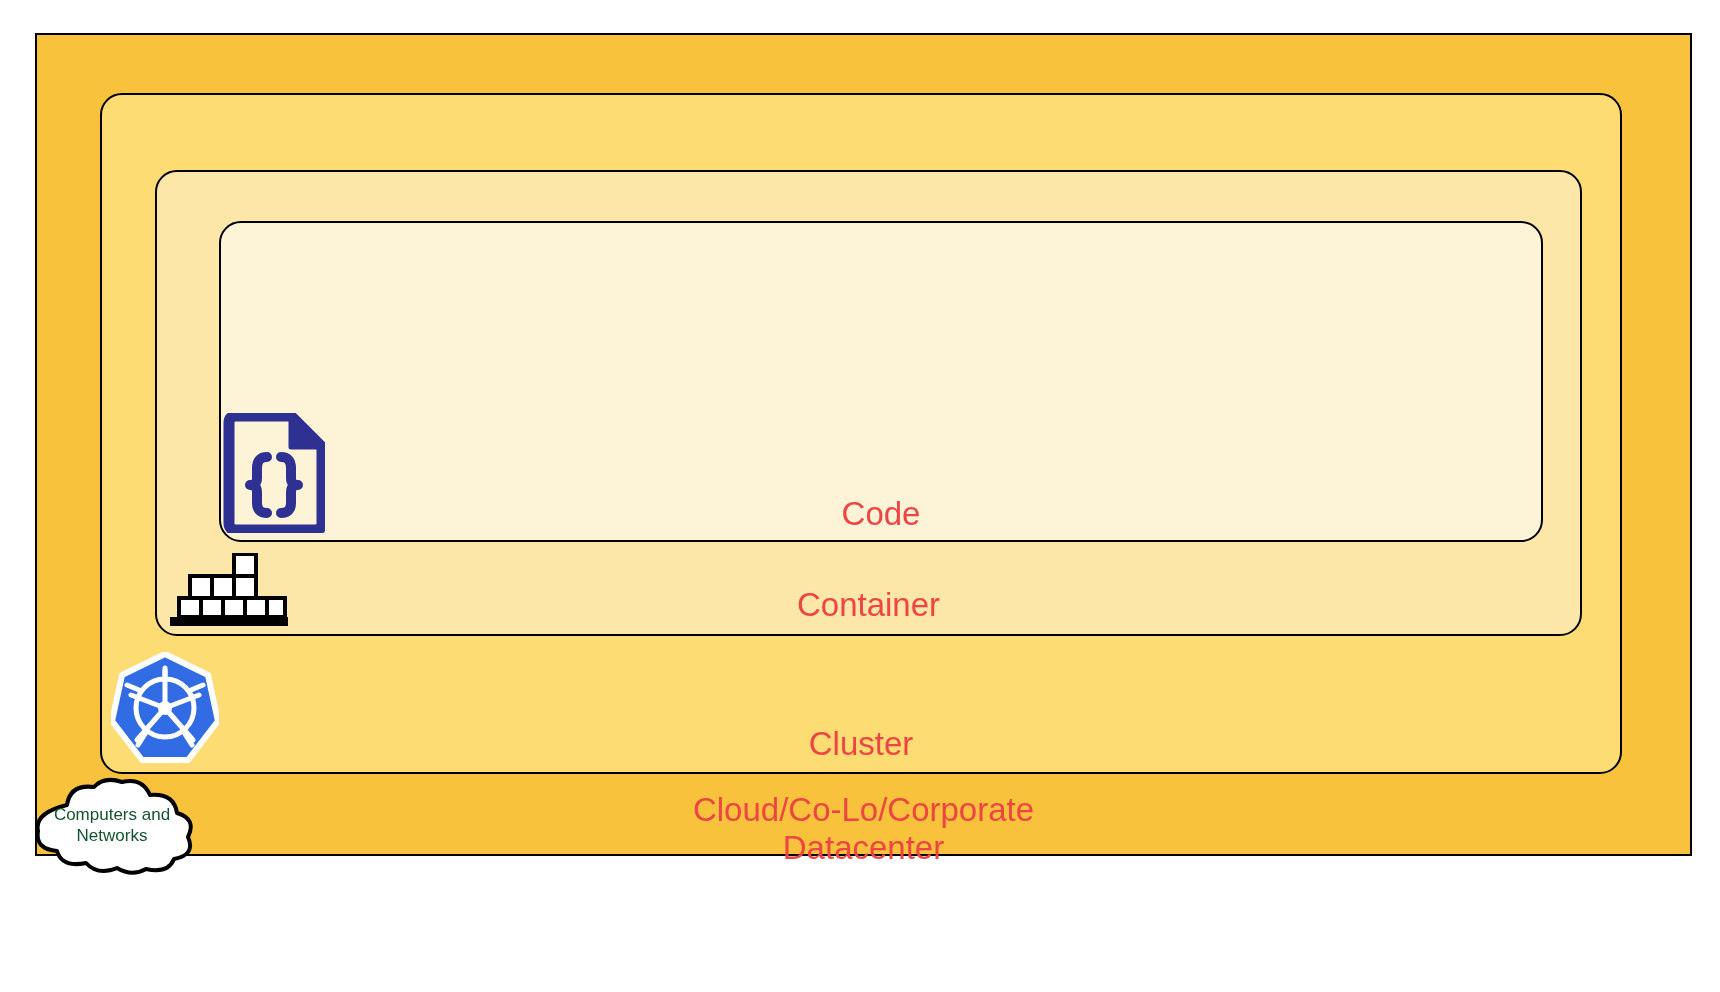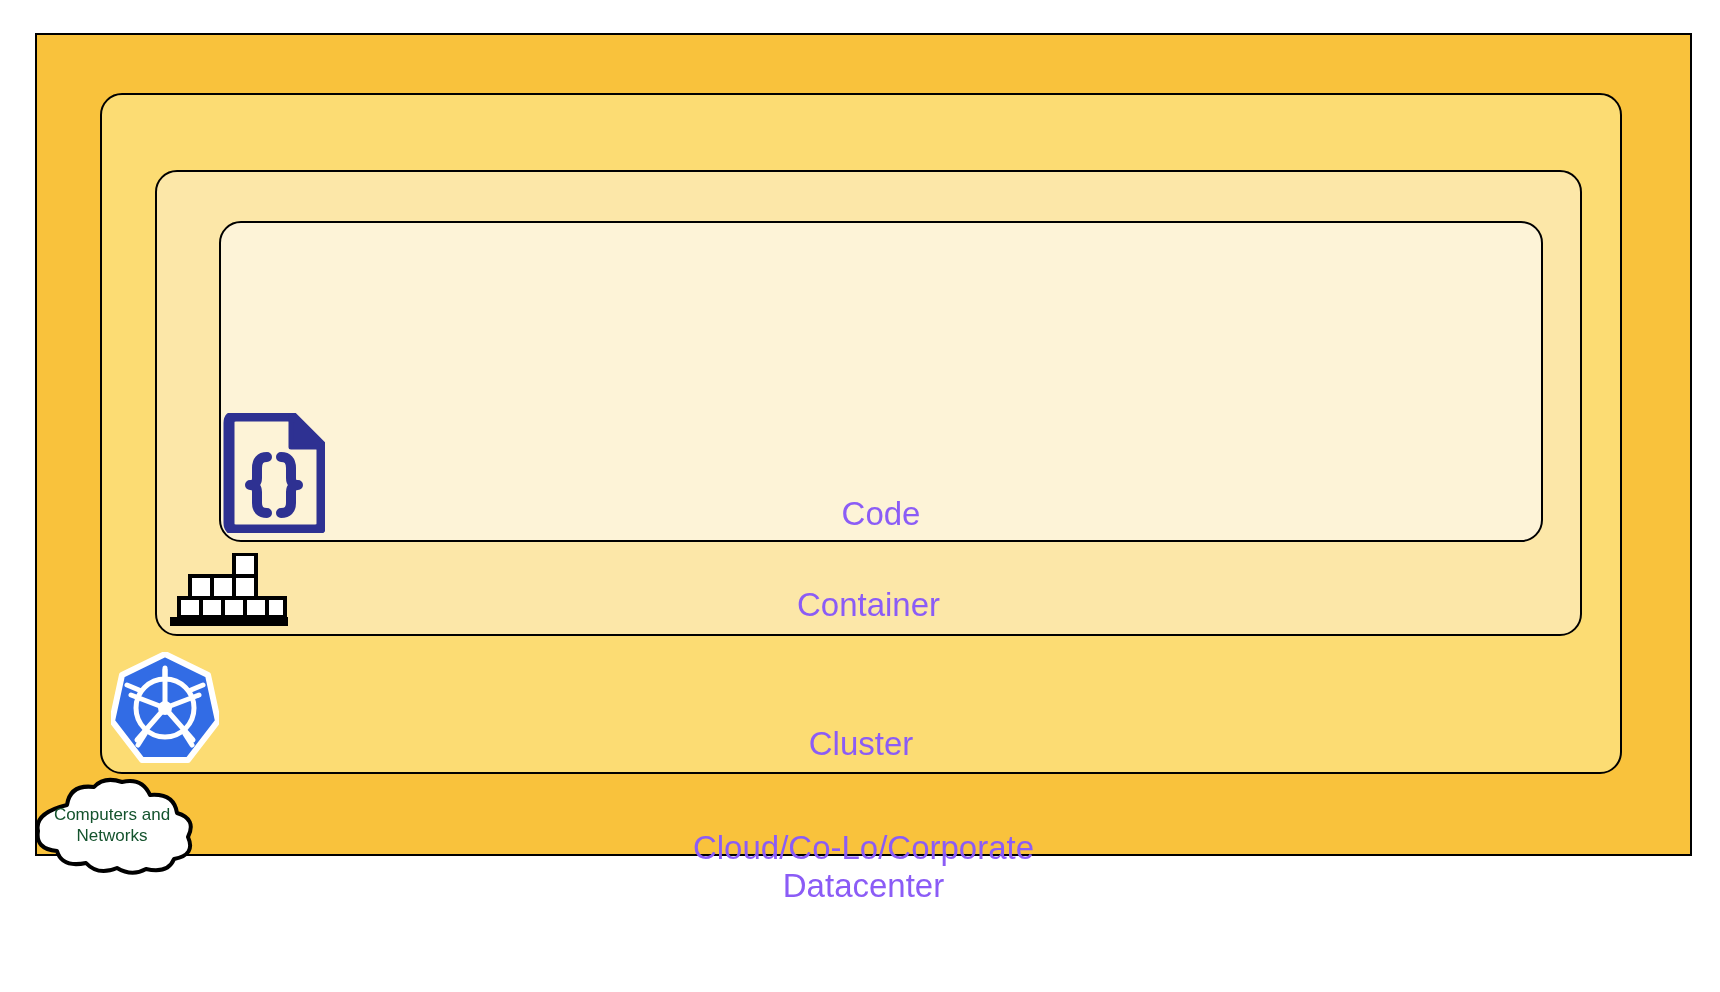--- a/index.html
+++ b/index.html
@@ -60,21 +60,21 @@
     top: 221px;
     width: 1324px;
     height: 321px;
     background: #FDF3D7;
     border-radius: 22px;
   }
 
   
   .caption {
     position: absolute;
-    color: #8b5cf6;
+    color: #ef4444;
     font-size: 33px;
     line-height: 38px;
     text-align: center;
     white-space: pre-line;
     font-family: "Liberation Sans", sans-serif;
   }
 
   .caption-code {
     left: 219px;
     width: 1324px;
@@ -90,21 +90,20 @@
   .caption-cluster {
     left: 100px;
     width: 1522px;
     top: 725px;
   }
 
   .caption-datacenter {
     left: 35px;
     width: 1657px;
     top: 791px;
-    margin-top: 38px;
   }
 
   
   .icon-wrap {
     position: absolute;
   }
 
   .icon-code-doc {
     left: 221px;
     top: 413px;

